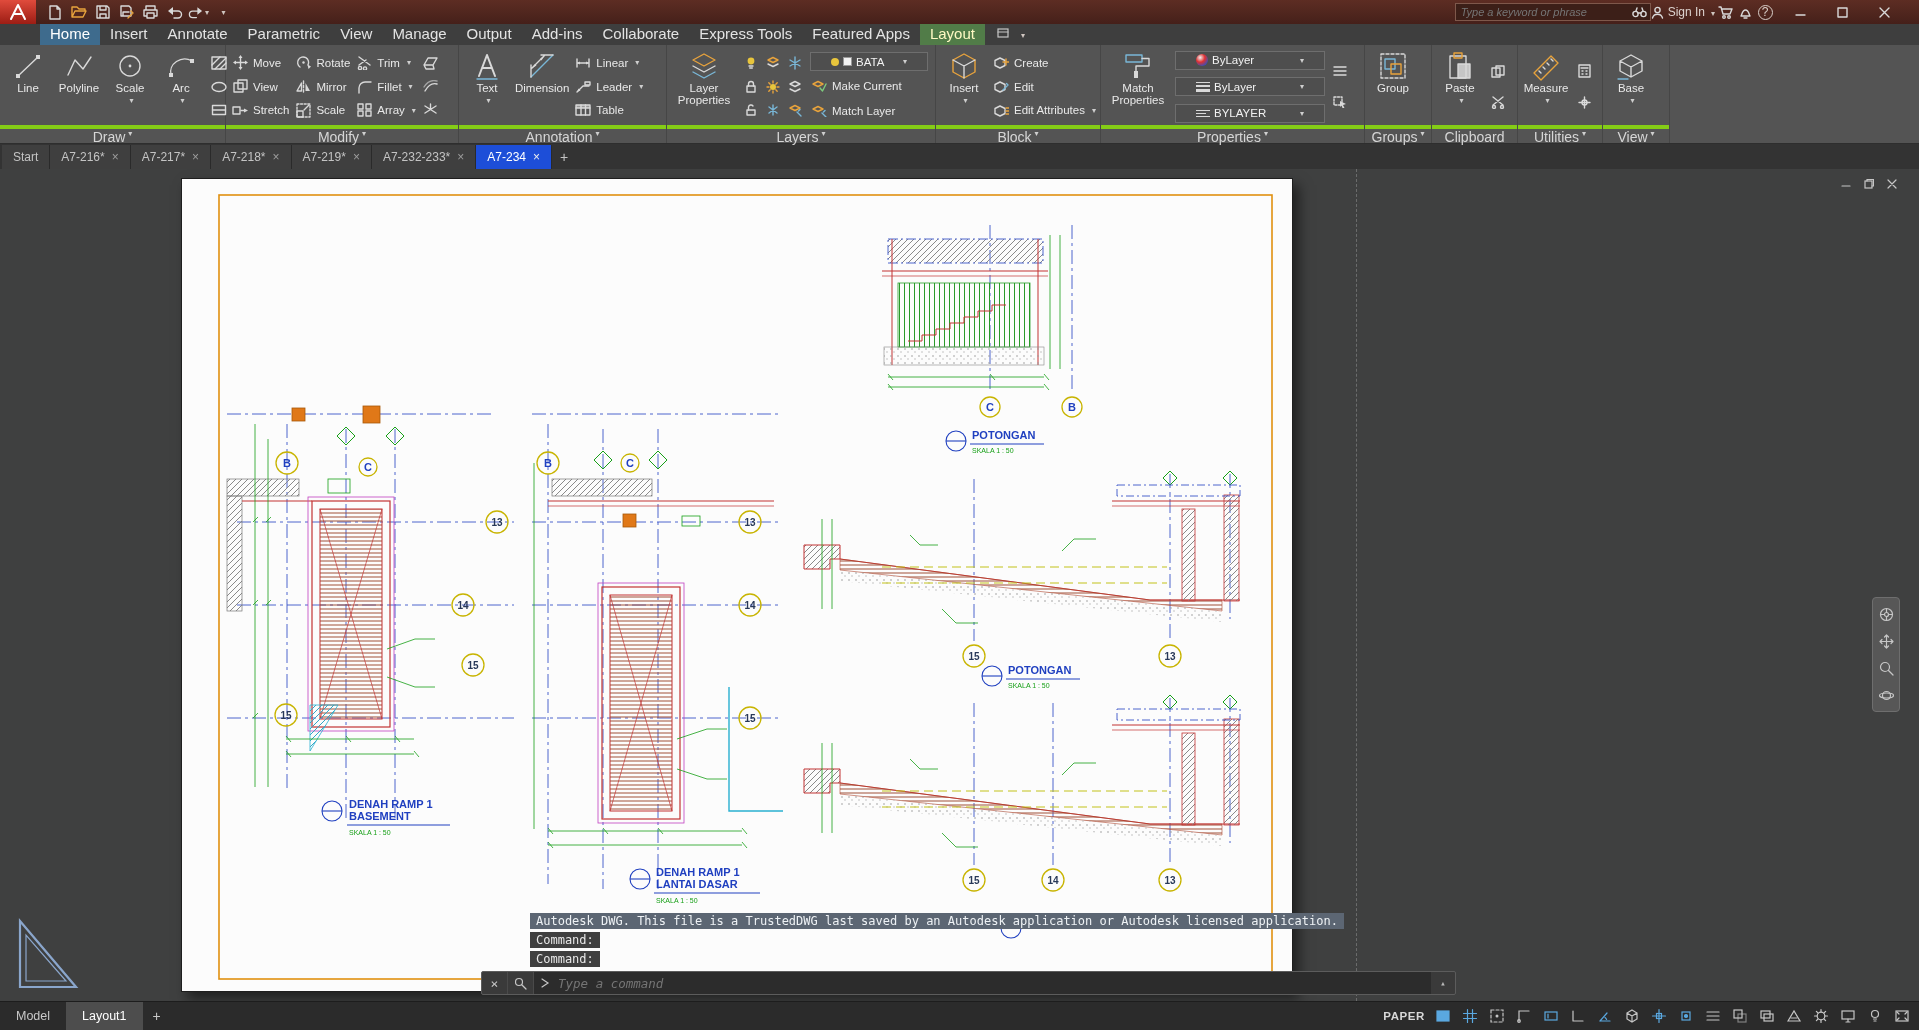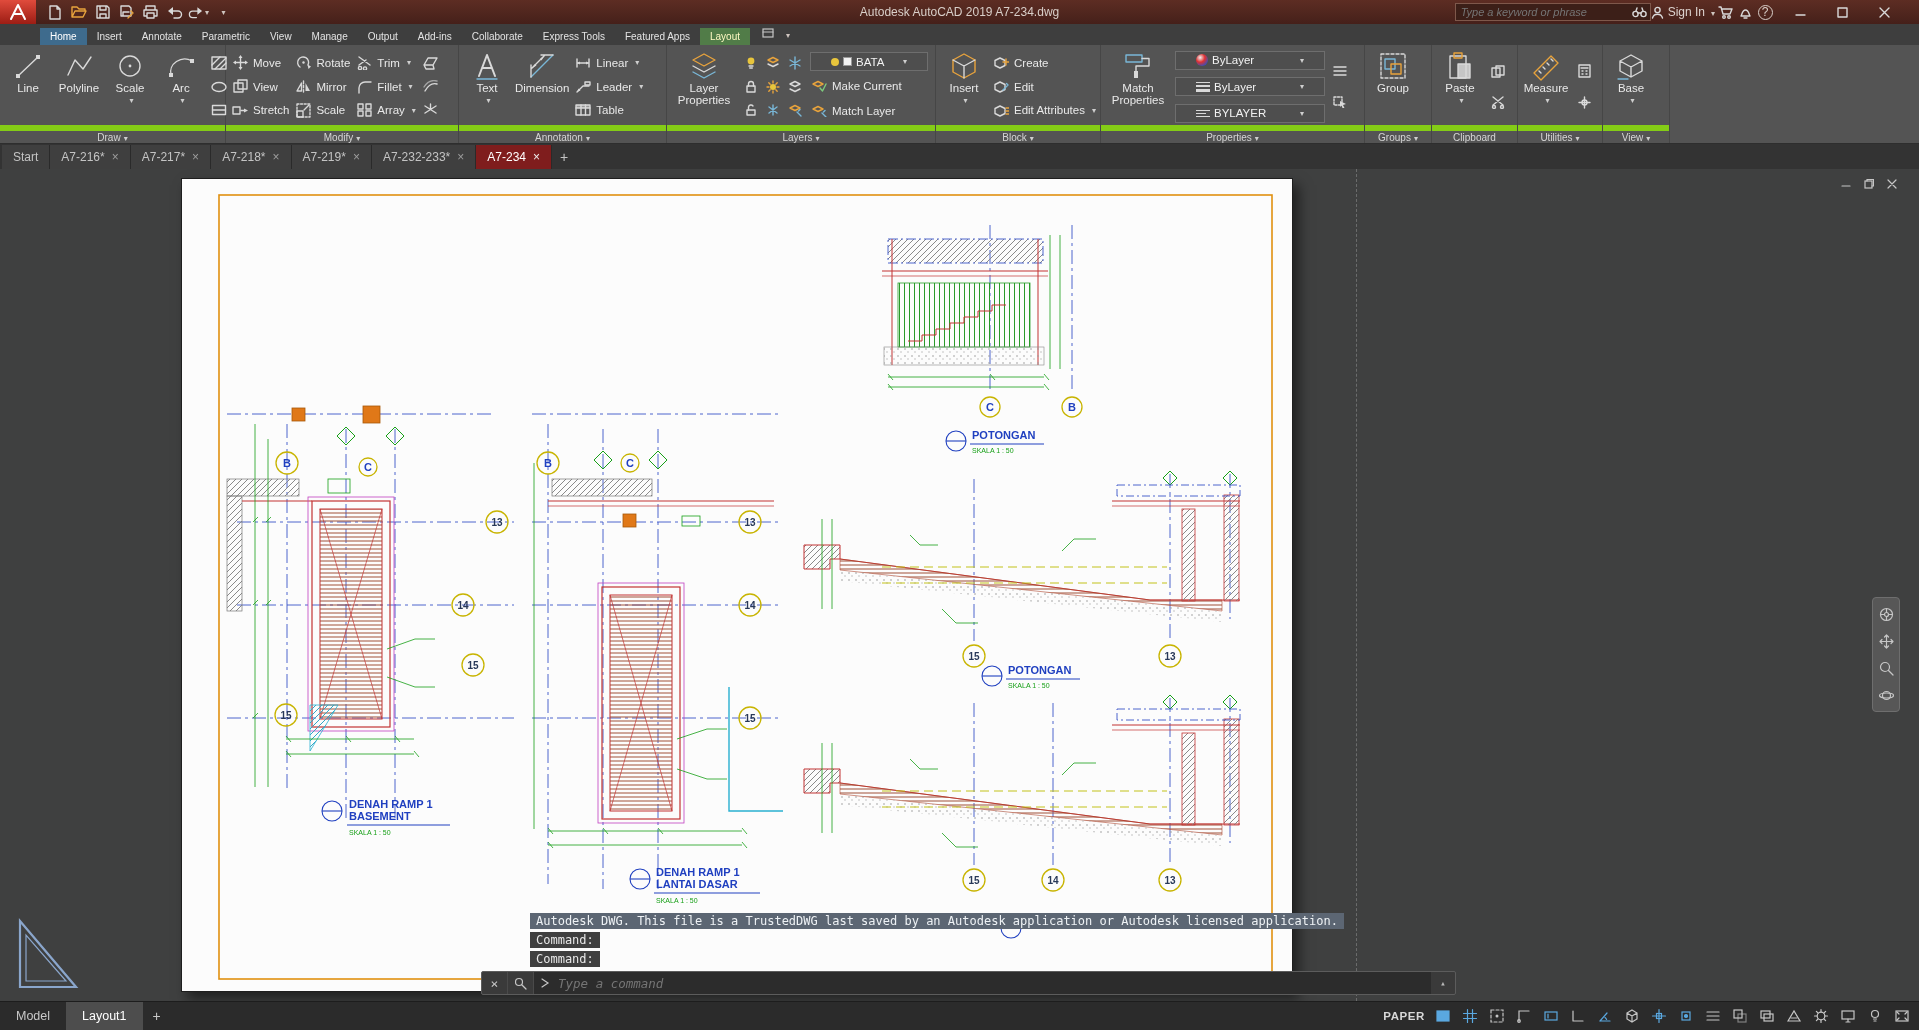--- a/index.html
+++ b/index.html
@@ -17,30 +17,30 @@
   .search input{flex:1;background:transparent;border:none;outline:none;color:#c3b3ac;font-style:italic;font-size:11px;font-family:inherit;min-width:0}
   .signin{display:flex;align-items:center;gap:4px;color:#ddd3cf;font-size:12px}
   .tbicon{width:20px;height:20px;display:flex;align-items:center;justify-content:center;color:#d9cfc9}
   .help::before{content:"?";color:#d9cfc9;font-size:12px;border:1px solid #d9cfc9;border-radius:50%;width:13px;height:13px;line-height:12px;text-align:center;display:block}
   .winbtns{display:flex;margin-left:4px}
   .wb{width:42px;height:24px;display:flex;align-items:center;justify-content:center}
   .caret::after{content:"▾";font-size:8px;color:#cfc5bf;margin-left:2px}
 
   
   .rtabs{height:21px;background:#3e3e3e;display:flex;align-items:flex-end;padding-left:40px}
-  .rtab{padding:3px 10px 3px;font-size:10px;color:#e3e3e3;white-space:nowrap}
+  .rtab{padding:3px 10px 3px;font-size:15px;color:#e3e3e3;white-space:nowrap}
   .rtab.act-home{background:#3e6b8d;color:#fff}
   .rtab.act-layout{background:#517c48;color:#fef9c3}
   .rtabextras{display:flex;align-items:center;gap:6px;margin-left:8px;padding-bottom:3px}
 
   
   .ribbon{height:99px;background:#545454;display:flex;border-bottom:1px solid #2e2e2e}
   .panel{display:flex;flex-direction:column;border-right:1px solid #464646;flex:0 0 auto}
   .pbody{flex:1;display:flex;align-items:stretch;padding:3px 5px 0;gap:5px}
-  .pfoot{height:18px;display:flex;align-items:flex-end;justify-content:center;color:#d6d6d6;font-size:10px;border-top:6px solid #84cc16}
+  .pfoot{height:18px;display:flex;align-items:flex-start;justify-content:center;color:#d6d6d6;font-size:14px;border-top:4px solid #84cc16}
   .dd::after{content:"▾";font-size:8px;color:#cfcfcf;margin-left:3px}
   .bb{min-width:46px;max-width:64px;display:flex;flex-direction:column;align-items:center;gap:1px;color:#e9e9e9;
       font-size:11.5px;line-height:12px;text-align:center;padding-top:2px}
   .bb .ic{height:31px;display:flex;align-items:center}
   .col{display:flex;flex-direction:column;justify-content:space-evenly;padding:1px 0}
   .sb{display:flex;align-items:center;gap:4px;color:#e9e9e9;font-size:11.5px;height:20px;white-space:nowrap}
   .si{width:18px;height:16px;display:flex;align-items:center;justify-content:center}
   .mi{width:20px;height:18px;display:flex;align-items:center;justify-content:center}
   .mrow{display:flex;gap:2px;align-items:center}
   .fld{display:flex;align-items:center;gap:4px;background:#4e4e4e;border:1px solid #6e6e6e;height:19px;padding:0 20px;font-size:11.5px;color:#f2f2f2}
@@ -55,21 +55,21 @@
   svg.ln *{stroke:#d9d9d9;fill:none;stroke-width:1.4;stroke-linecap:round;stroke-linejoin:round}
   svg.ln .f{fill:#d9d9d9;stroke:none}
   svg.ln .acc{stroke:#e8a33c}
   svg.ln .blu{stroke:#79b7d7}
   svg.ln .yf{fill:#e8c53c;stroke:none}
 
   
   .ftabs{height:25px;background:#333;display:flex;align-items:flex-end;padding-left:2px}
   .ftab{height:24px;display:flex;align-items:center;gap:7px;padding:0 11px;background:#3f3f3f;border-right:1px solid #2a2a2a;color:#c4c4c4;font-size:12px;white-space:nowrap}
   .ftab .x::after{content:"×";color:#9d9d9d;font-size:12px}
-  .ftab.active{background:#7f1d1d;color:#fff}
+  .ftab.active{background:#1d4ed8;color:#fff}
   .ftab.active .x::after{color:#eee}
   .addtab{width:24px;height:24px;display:flex;align-items:center;justify-content:center;color:#c4c4c4;font-size:14px}
   .addtab::before{content:"+"}
 
   
   .canvas{position:relative;height:832px;background:#3f4040;overflow:hidden}
   .paper{position:absolute;left:181px;top:9px;width:1112px;height:814px;background:#fcfcfc;border:1px solid #1e1e1e;box-shadow:6px 7px 12px rgba(0,0,0,.5)}
   .splitline{position:absolute;left:1356px;top:0;bottom:0;border-left:1px dashed #909090;opacity:.55}
   .winctl{position:absolute;left:1838px;top:8px;display:flex;gap:7px}
   .wc{width:16px;height:14px;display:flex;align-items:center;justify-content:center}
@@ -168,21 +168,20 @@
         </svg>
       </span>
     <span class="qi caret">
         <svg class="ln" width="16" height="14" viewBox="0 0 16 14">
           <path d="M12 6 H5 A3.5 3.5 0 0 0 5 13 H9"></path>
           <path class="f" d="M10 2 L15 6 L10 10 Z"></path>
         </svg>
       </span>
     <span class="qi caret"></span>
   </div>
-  <div class="apptitle">Autodesk AutoCAD 2019   A7-234.dwg</div>
   <div class="tbright">
     <div class="search">
       <input placeholder="Type a keyword or phrase" style="">
       <svg class="ln" width="15" height="12" viewBox="0 0 15 12">
           <circle cx="3.5" cy="8" r="2.6"></circle>
           <circle cx="11.5" cy="8" r="2.6"></circle>
           <path d="M6 7 H9 M4 5 L5 2 M11 5 L10 2"></path>
         </svg>
     </div>
     <div class="signin">

